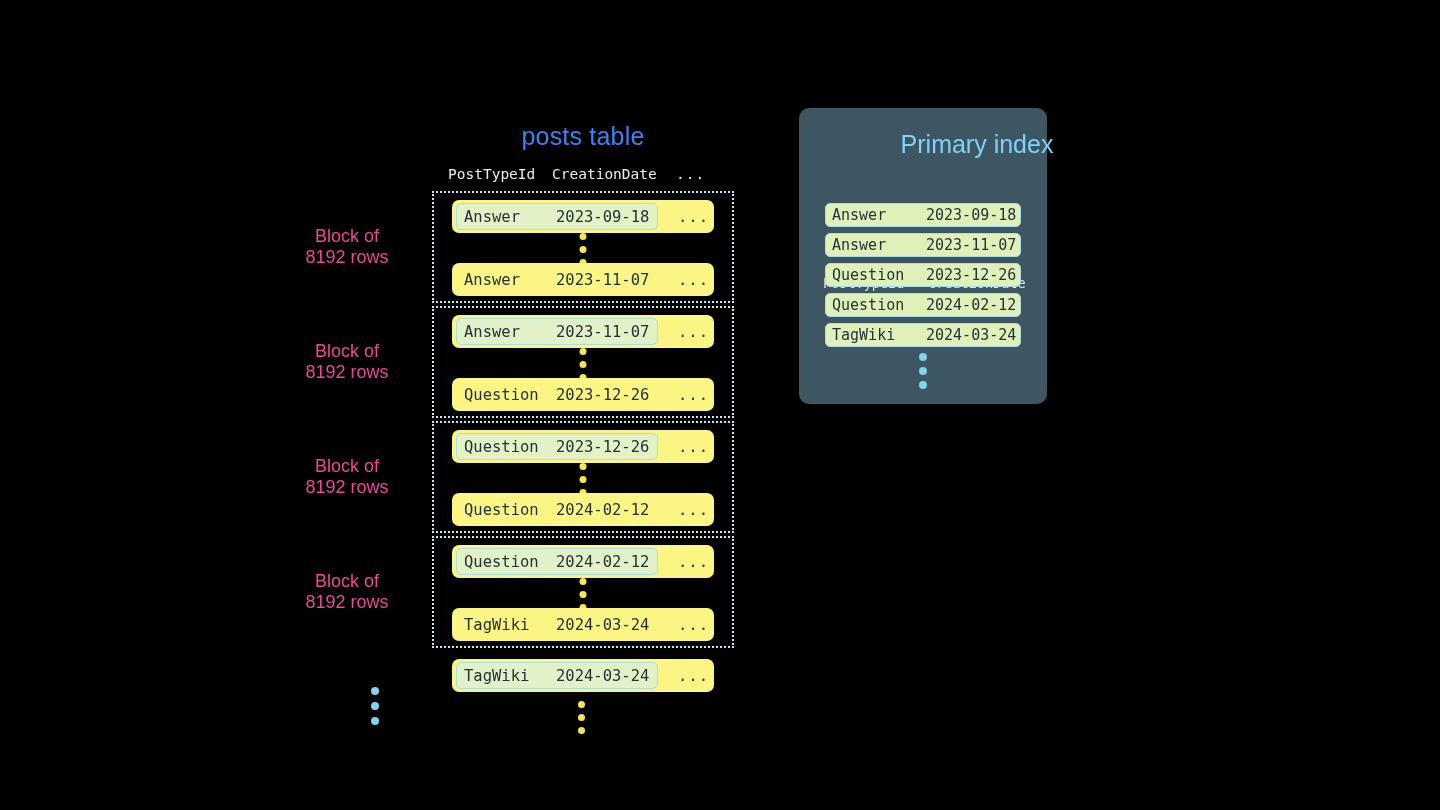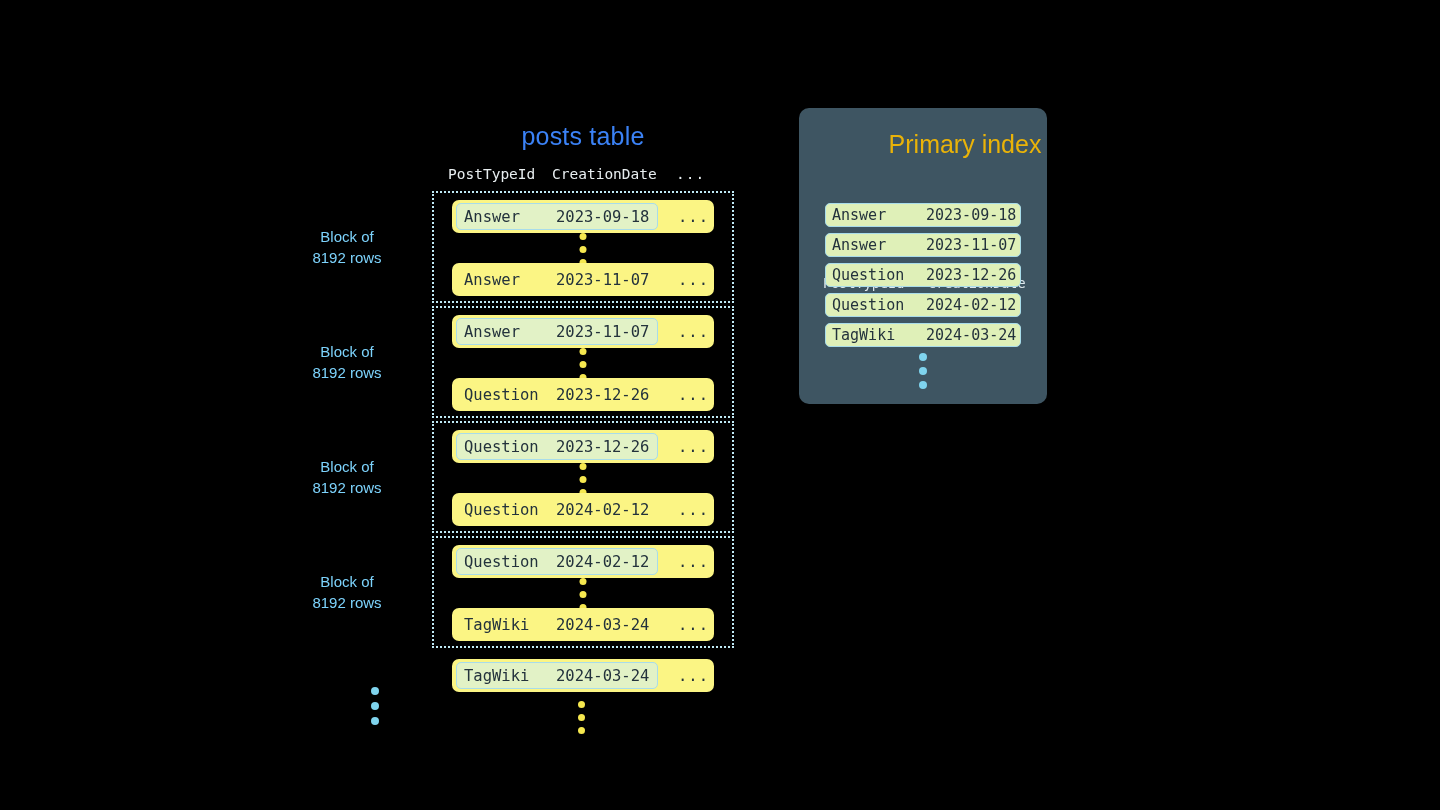--- a/index.html
+++ b/index.html
@@ -60,23 +60,23 @@
   }
 
   .block-label {
     position: absolute;
     right: 100%;
     top: 50%;
     transform: translateY(-50%);
     margin-right: 12px;
     width: 150px;
     text-align: center;
-    font-size: 15px;
+    font-size: 18px;
     line-height: 21px;
-    color: #7dd3fc;
+    color: #ec4899;
     white-space: pre-line;
   }
 
   
   .row {
     position: relative;
     box-sizing: border-box;
     margin: 0 auto;
     width: 262px;
     height: 33px;
@@ -185,25 +185,25 @@
     left: 799px;
     top: 108px;
     width: 248px;
     height: 296px;
     background: #3e5562;
     border-radius: 10px;
   }
   #primary-index-title {
     position: absolute;
     top: 22px;
-    left: 0;
+    left: 12px;
     width: 100%;
     text-align: center;
     font-size: 25px;
-    color: #eab308;
+    color: #7dd3fc;
     padding-left: 42px;
   }
   #pi-header-row {
     position: absolute;
     left: 24px;
     top: 167px;
     width: 210px;
     height: 18px;
     font-family: "DejaVu Sans Mono", monospace;
     font-size: 13.5px;

